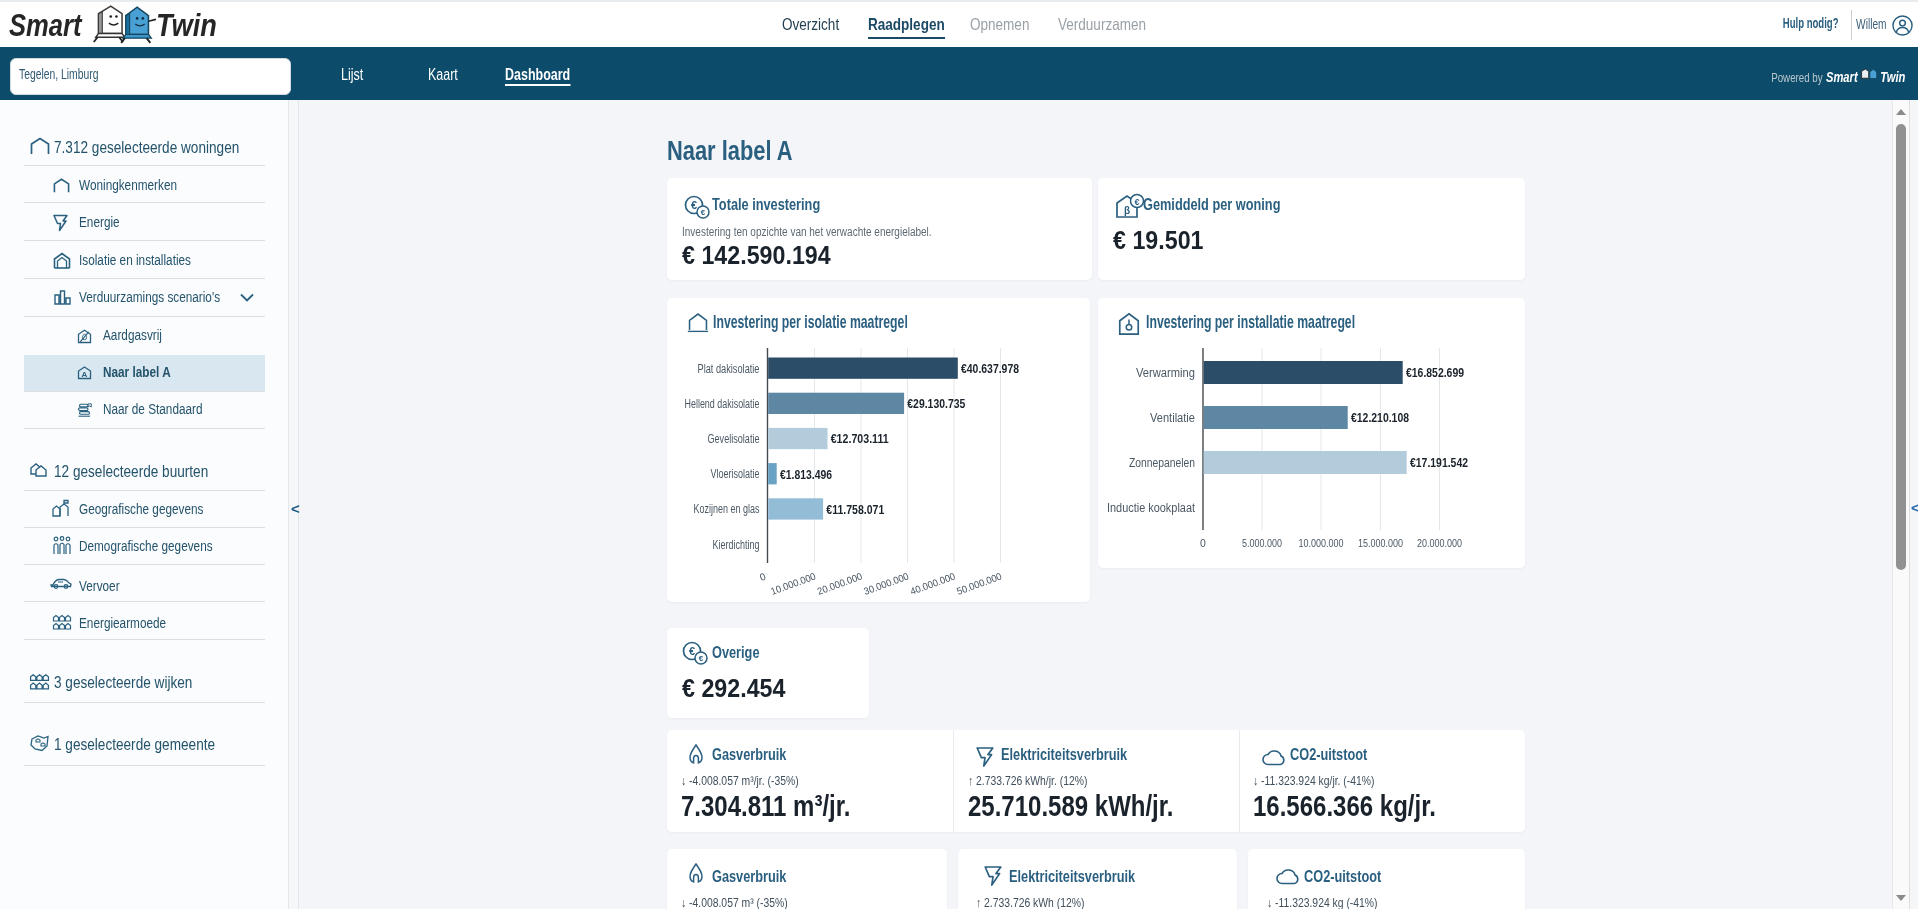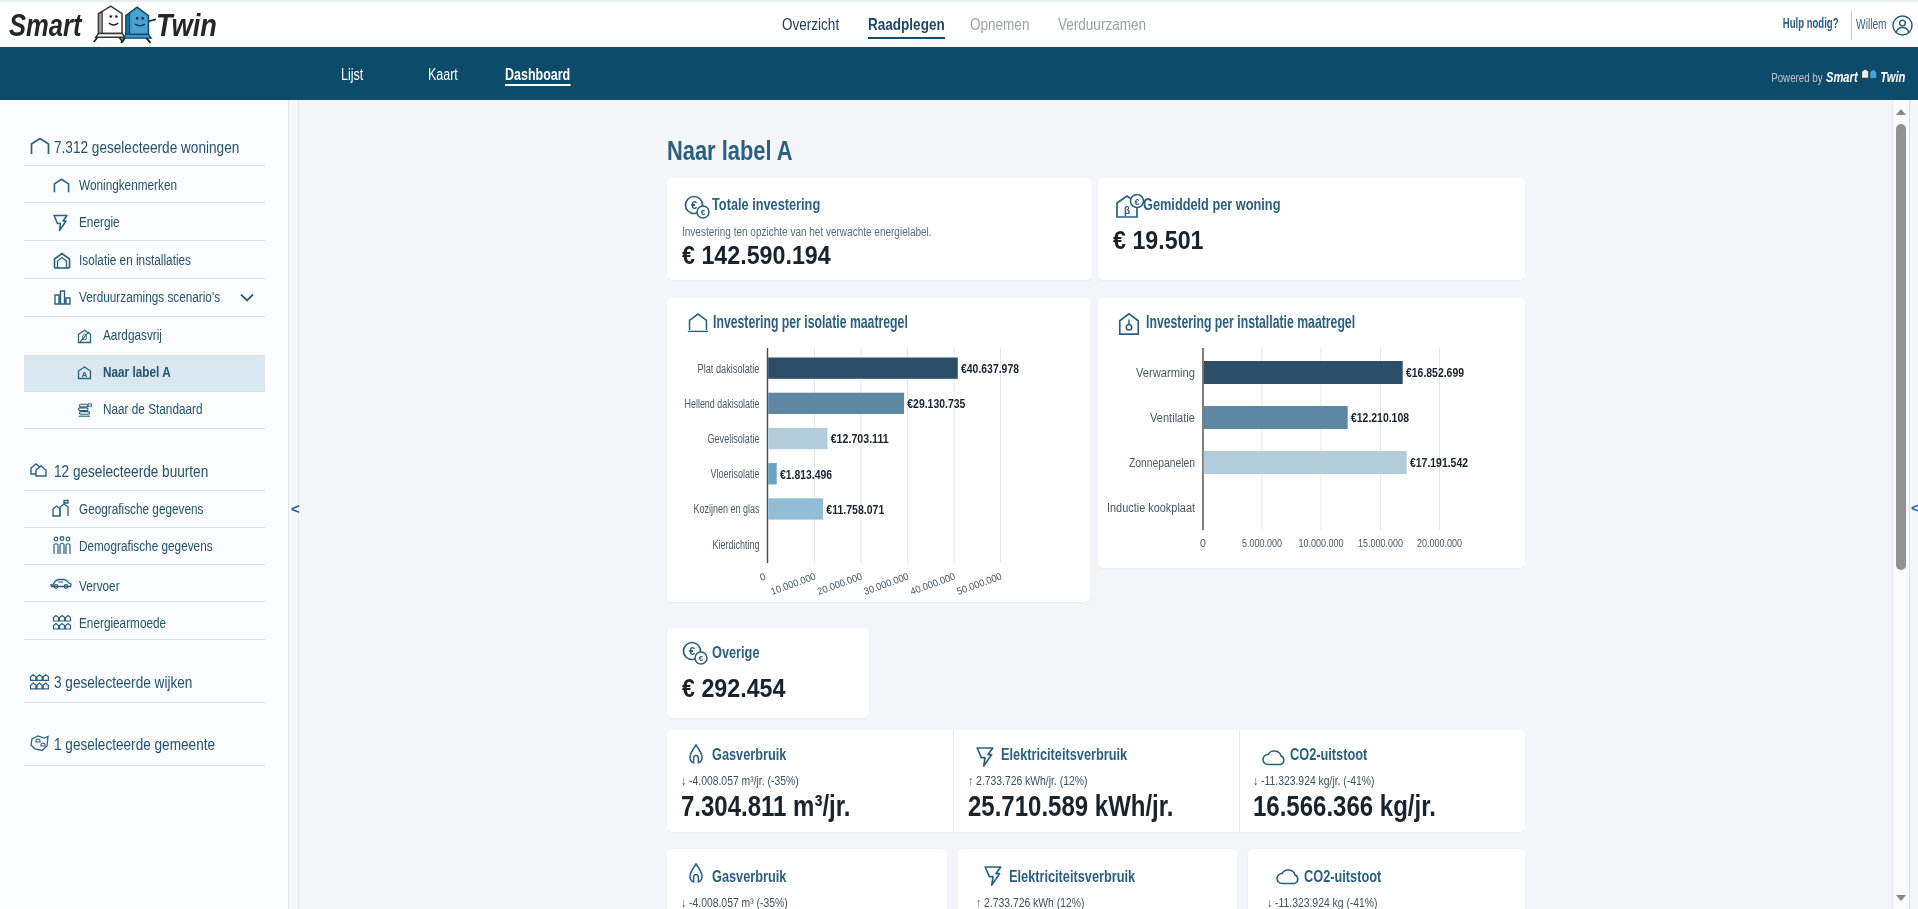--- a/index.html
+++ b/index.html
@@ -79,20 +79,23 @@
   <div id="hdivider"></div>
   <span id="willem">Willem</span>
   <svg class="abs" style="right:5px; top:13px;" width="21" height="21" viewBox="0 0 22 22">
     <circle cx="11" cy="11" r="10" fill="none" stroke="#2a5f80" stroke-width="1.5"></circle>
     <circle cx="11" cy="8.5" r="3" fill="none" stroke="#2a5f80" stroke-width="1.5"></circle>
     <path d="M4.5 18.5 Q5.5 13 11 13 Q16.5 13 17.5 18.5" fill="none" stroke="#2a5f80" stroke-width="1.5"></path>
   </svg>
 </div>
 
 <div id="navybar">
+  <div id="search">
+      <span>Tegelen, Limburg</span>
+    </div>
   <span class="tab" style="left:341px;">Lijst</span>
   <span class="tab" style="left:428px;">Kaart</span>
   <span class="tab active" style="left:505px;">Dashboard</span>
   <span class="abs" style="right:95px; top:23px; font-size:13px; color:#b9c6cd; transform:scaleX(0.75); transform-origin:100% 0;">Powered by</span>
   <b class="abs" style="right:60px; top:22px; font-size:14px; color:#fff; font-style:italic; transform:scaleX(0.8); transform-origin:100% 0;">Smart</b>
   <svg class="abs" style="right:39px; top:19px;" width="20" height="17" viewBox="0 0 70 46">
       <path d="M9 12 L22 4 L34 12 L34 36 L9 36 Z" fill="#e8eef2" stroke="#222" stroke-width="3"></path>
       <path d="M38 14 L50 5 L62 14 L62 37 L38 37 Z" fill="#49a0d5" stroke="#16475f" stroke-width="3"></path>
     </svg>
   <b class="abs" style="right:13px; top:22px; font-size:14px; color:#fff; font-style:italic; transform:scaleX(0.8); transform-origin:100% 0;">Twin</b>

